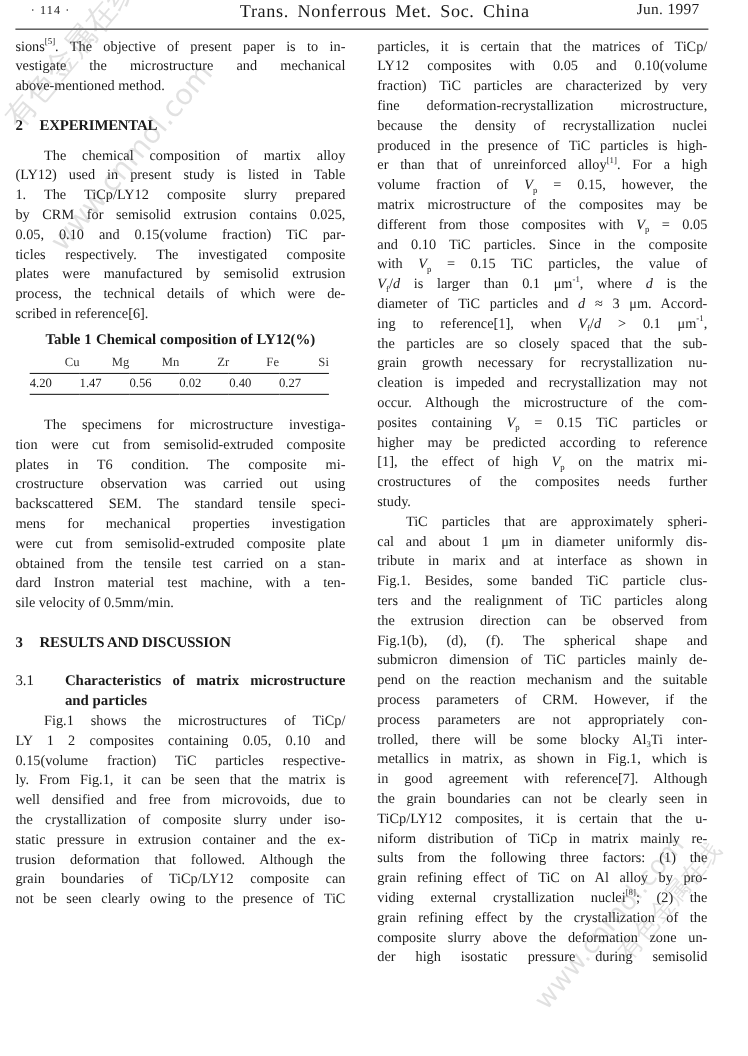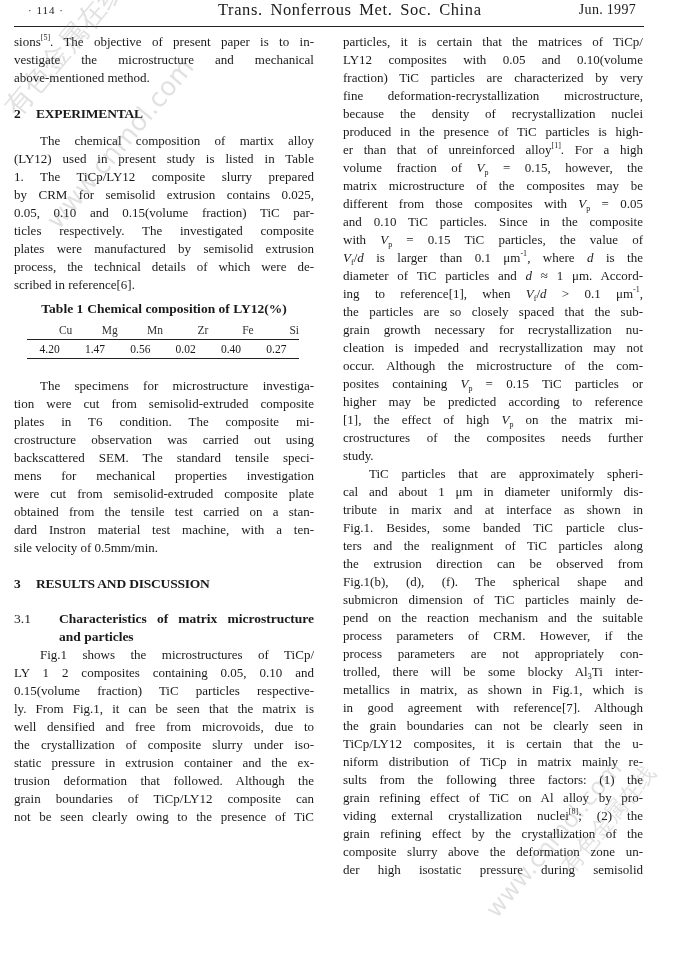--- a/index.html
+++ b/index.html
@@ -28,21 +28,21 @@
 
   sup { font-size: 8px; vertical-align: 6px; line-height: 0; }
   sub { font-size: 8px; vertical-align: -3px; line-height: 0; }
   i { font-style: italic; }
 
   .table-wrap { position: relative; margin-top: 6px; }
   .table-caption { font-weight: bold; font-size: 13.5px; text-align: center; height: 20px; white-space: nowrap; padding-left: 0px; }
   .table-caption .lbl { margin-right: 4px; }
   table.comp { border-collapse: collapse; width: 272px; margin-left: 13px; font-size: 11.5px; }
   table.comp th { font-weight: normal; height: 19px; padding: 0; text-align: right; color: #333; }
-  table.comp td { height: 18px; padding: 0; text-align: center; }
+  table.comp td { height: 18px; padding: 0; text-align: left; }
   table.comp thead tr { border-bottom: 1.4px solid #222; }
   table.comp tbody tr { border-bottom: 1.4px solid #222; }
 
   .watermark { position: absolute; pointer-events: none; color: rgba(120,120,120,0.22);
                font-family: "DejaVu Sans", sans-serif; white-space: nowrap; }
   .wm-tl { left: -4px; top: 100px; transform: rotate(-50deg); transform-origin: left top; font-size: 28px; }
   .wm-tl2 { left: 40px; top: 215px; transform: rotate(-50deg); transform-origin: left top; font-size: 26px; }
   .wm-br { left: 480px; top: 905px; transform: rotate(-50deg); transform-origin: left top; font-size: 24px; }
   .wm-br2 { left: 555px; top: 860px; transform: rotate(-50deg); transform-origin: left top; font-size: 22px; }
 </style>
@@ -156,21 +156,21 @@
       <span class="line">fine deformation-recrystallization microstructure,</span>
       <span class="line">because the density of recrystallization nuclei</span>
       <span class="line">produced in the presence of TiC particles is high-</span>
       <span class="line"><span>er than that of unreinforced alloy</span><sup>[1]</sup><span>. For a high</span></span>
       <span class="line"><span>volume fraction of </span><i>V</i><sub>p</sub><span> = 0.15, however, the</span></span>
       <span class="line">matrix microstructure of the composites may be</span>
       <span class="line"><span>different from those composites with </span><i>V</i><sub>p</sub><span> = 0.05</span></span>
       <span class="line">and 0.10 TiC particles. Since in the composite</span>
       <span class="line"><span>with </span><i>V</i><sub>p</sub><span> = 0.15 TiC particles, the value of</span></span>
       <span class="line"><i>V</i><sub>f</sub><span>/</span><i>d</i><span> is larger than 0.1 μm</span><sup>-1</sup><span>, where </span><i>d</i><span> is the</span></span>
-      <span class="line"><span>diameter of TiC particles and </span><i>d</i><span> ≈ 1 μm. Accord-</span></span>
+      <span class="line"><span>diameter of TiC particles and </span><i>d</i><span> ≈ 3 μm. Accord-</span></span>
       <span class="line"><span>ing to reference[1], when </span><i>V</i><sub>f</sub><span>/</span><i>d</i><span> &gt; 0.1 μm</span><sup>-1</sup><span>,</span></span>
       <span class="line">the particles are so closely spaced that the sub-</span>
       <span class="line">grain growth necessary for recrystallization nu-</span>
       <span class="line">cleation is impeded and recrystallization may not</span>
       <span class="line">occur. Although the microstructure of the com-</span>
       <span class="line"><span>posites containing </span><i>V</i><sub>p</sub><span> = 0.15 TiC particles or</span></span>
       <span class="line">higher may be predicted according to reference</span>
       <span class="line"><span>[1], the effect of high </span><i>V</i><sub>p</sub><span> on the matrix mi-</span></span>
       <span class="line">crostructures of the composites needs further</span>
       <span class="line last">study.</span>

